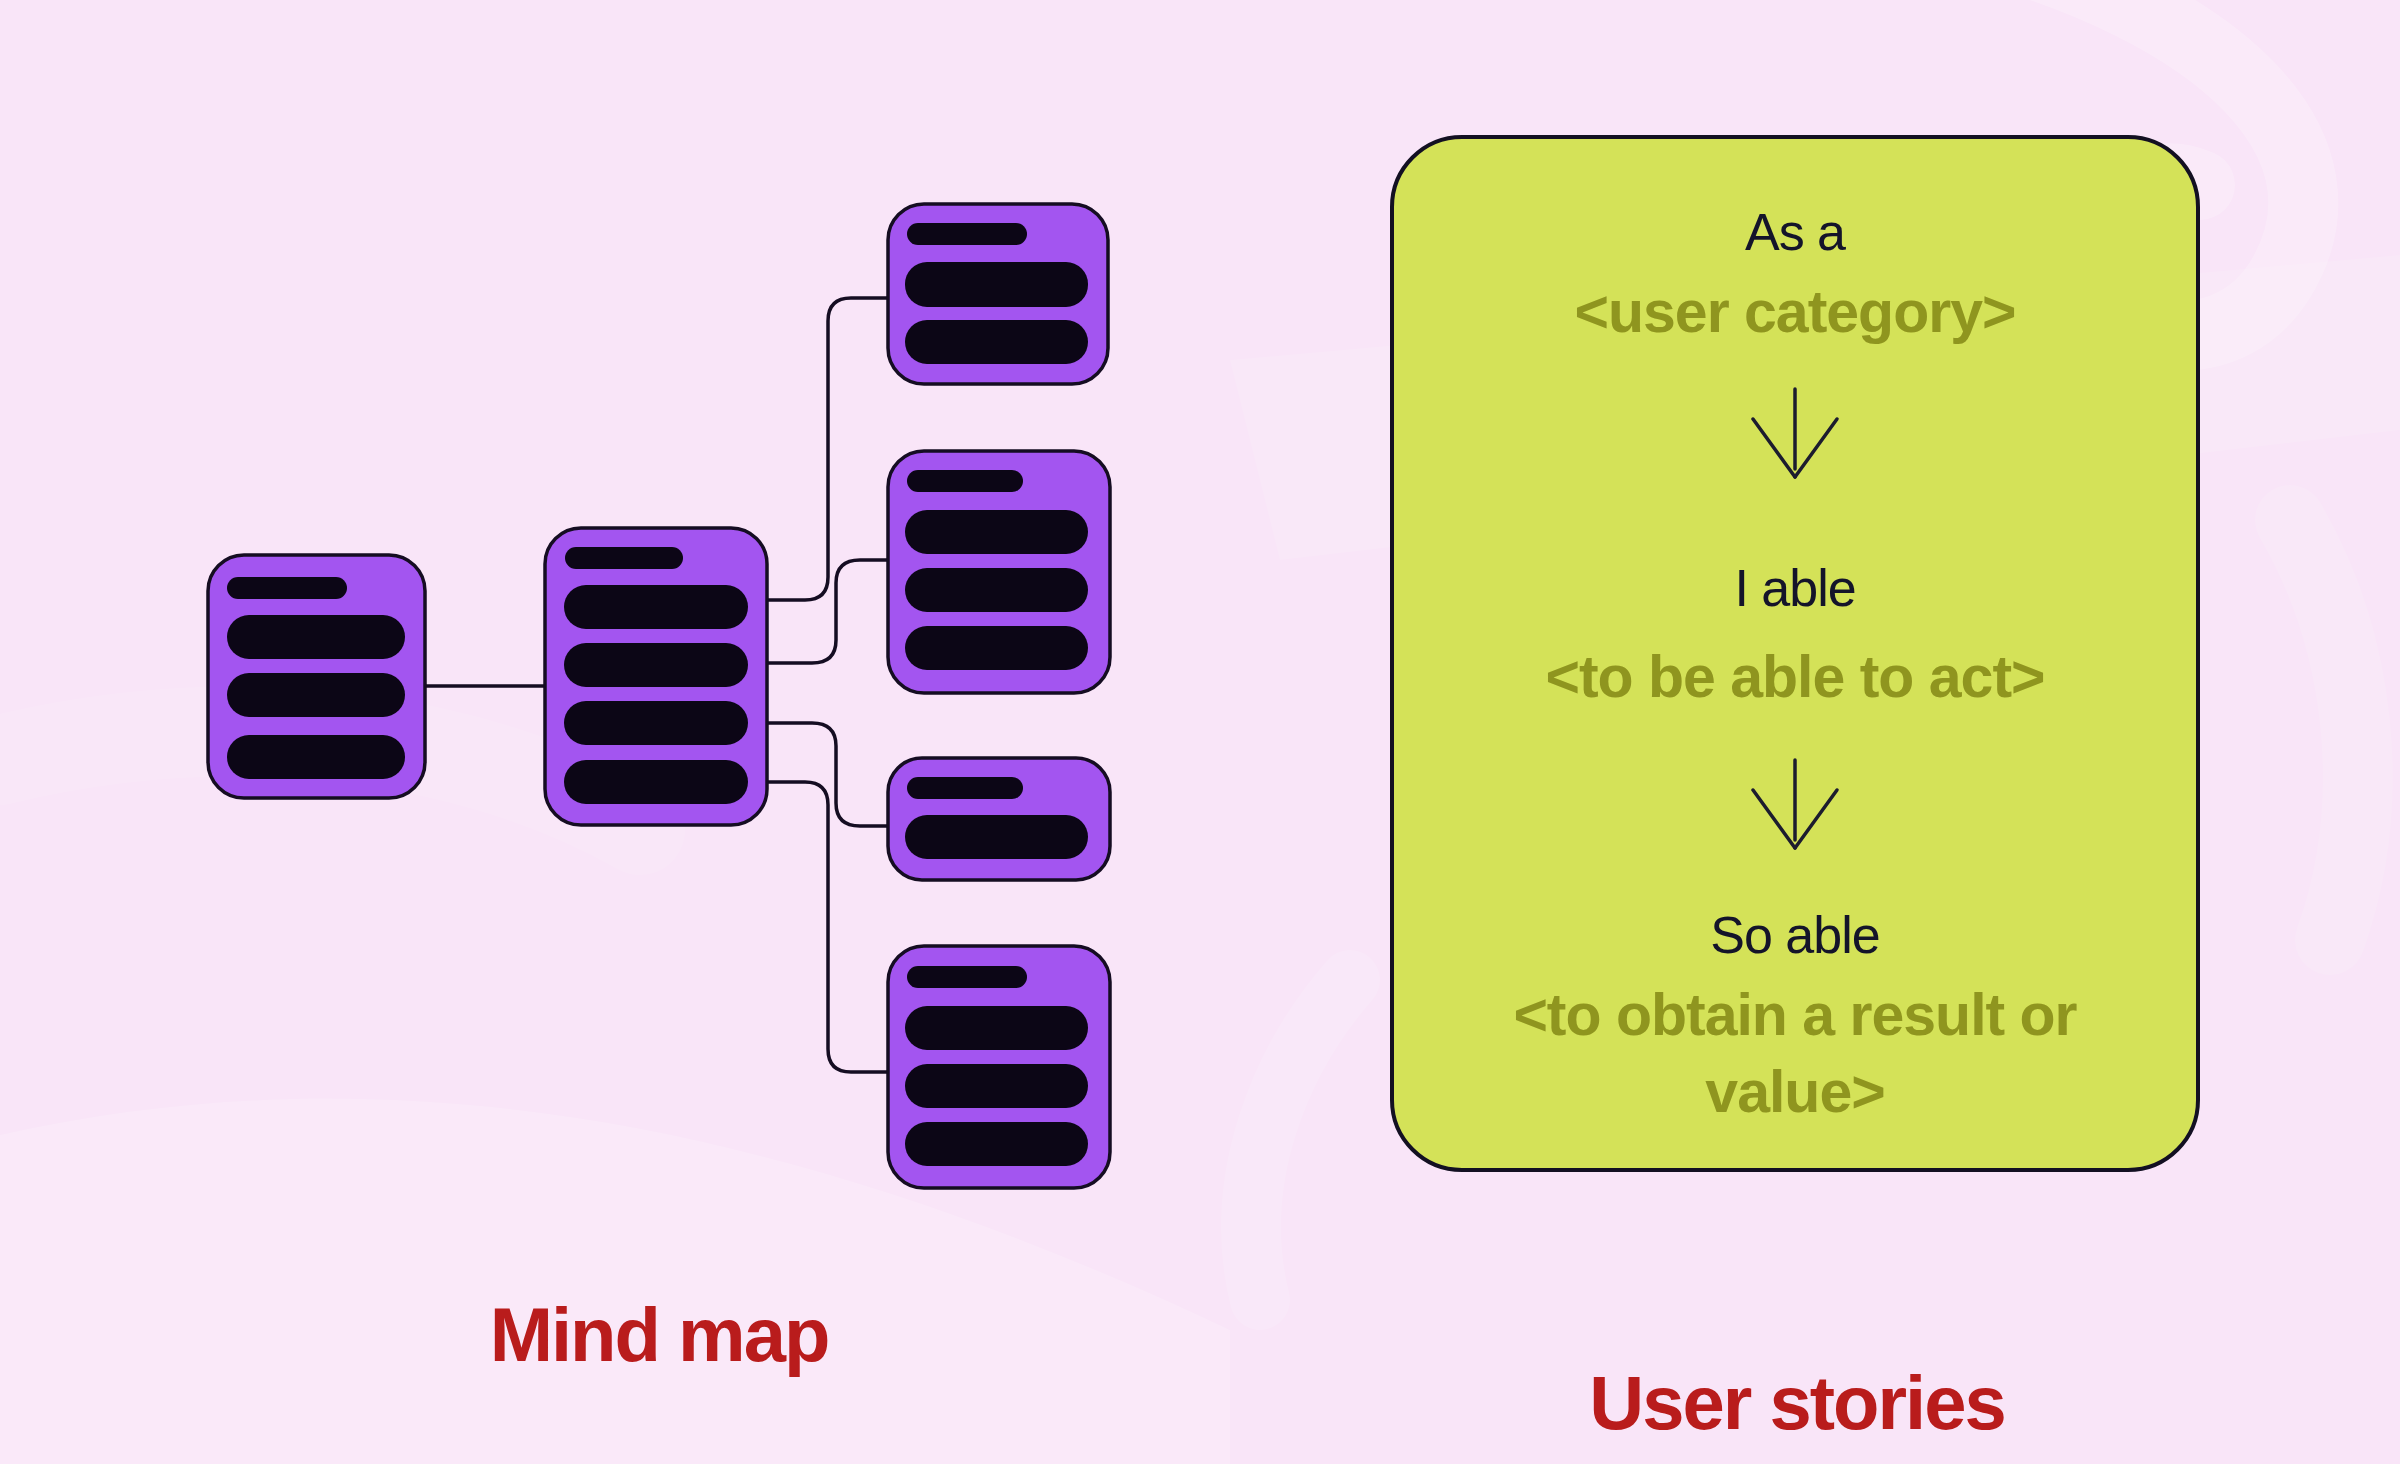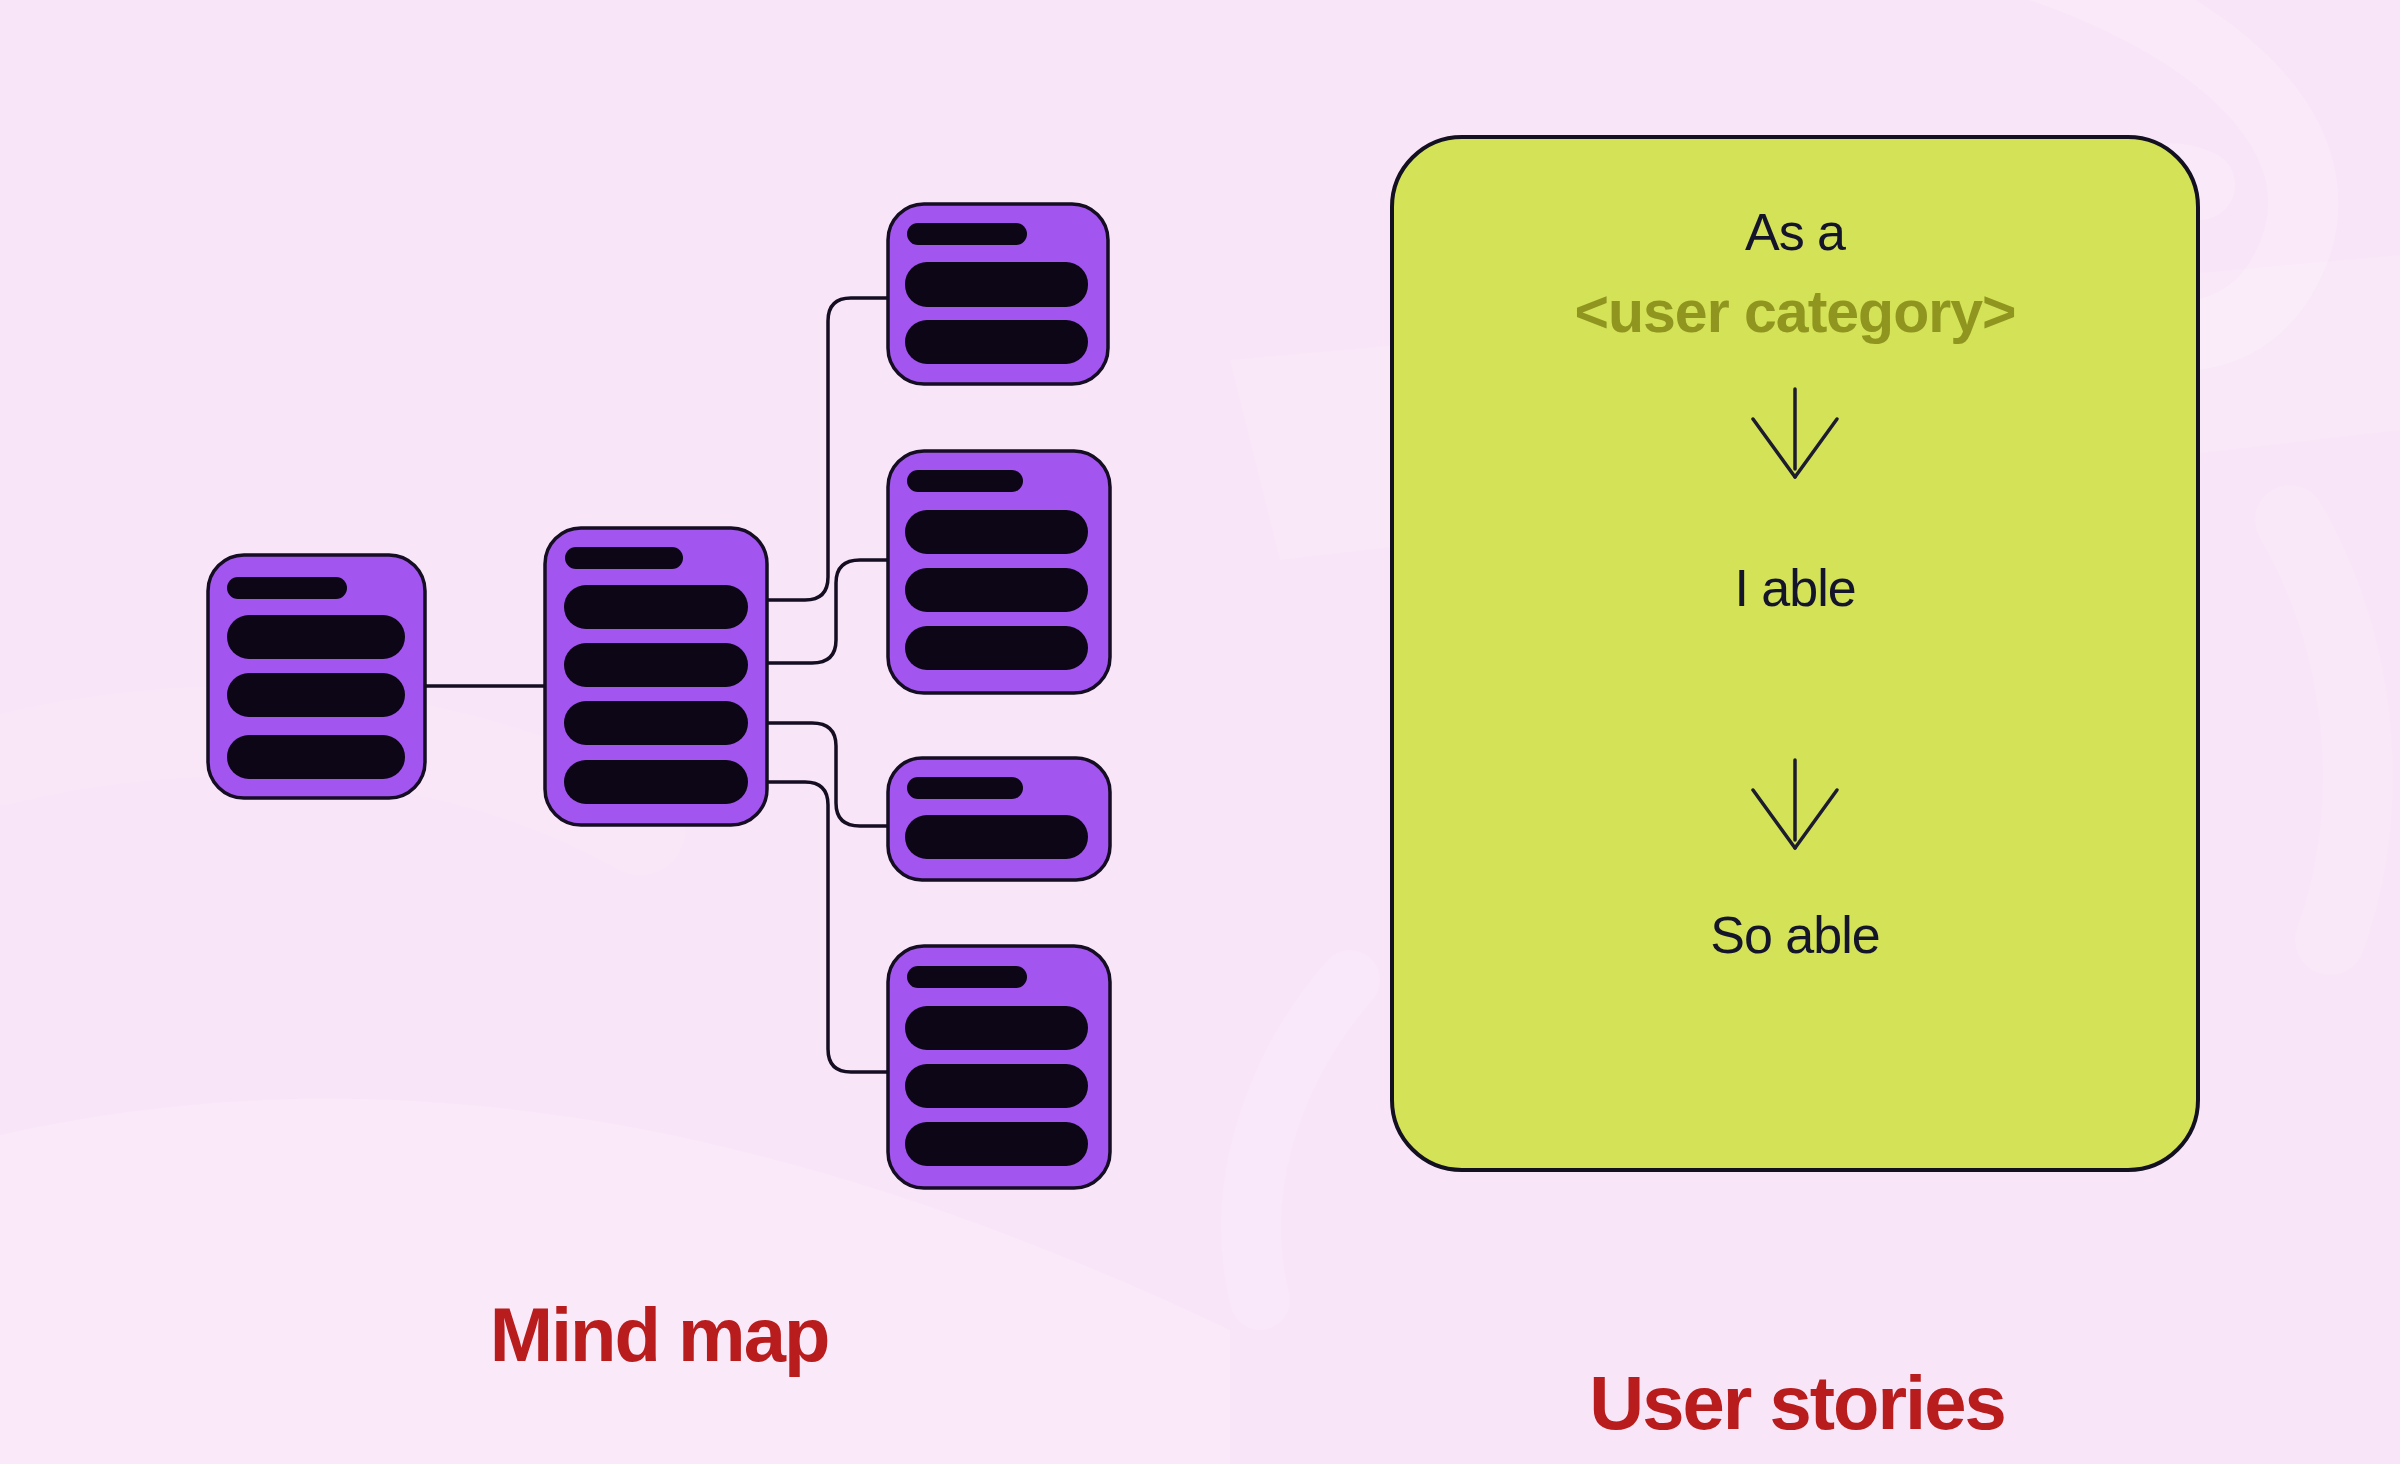--- a/index.html
+++ b/index.html
@@ -120,27 +120,29 @@
   <div class="cline placeholder" style="left:1795px;top:312px">&lt;user category&gt;</div>
 
   <svg class="arrow" style="left:1795px;top:387px" width="120" height="100" viewBox="0 0 120 100">
     <path class="arrowline" d="M60 2 V82"></path>
     <path class="arrowline" d="M18 32 L60 90"></path>
     <path class="arrowline" d="M102 32 L60 90"></path>
   </svg>
 
   <div class="cline step-title" style="left:1795px;top:588px">I able</div>
 
+  <div class="cline placeholder" style="left:1795px;top:677px">&lt;to be able to act&gt;</div>
 
   <svg class="arrow" style="left:1795px;top:758px" width="120" height="100" viewBox="0 0 120 100">
     <path class="arrowline" d="M60 2 V82"></path>
     <path class="arrowline" d="M18 32 L60 90"></path>
     <path class="arrowline" d="M102 32 L60 90"></path>
   </svg>
 
   <div class="cline step-title" style="left:1795px;top:935px">So able</div>
 
+  <div class="wrapblock placeholder" style="left:1795px;top:1054px">&lt;to obtain a result or value&gt;</div>
 
   <div class="big-label" style="left:659px;top:1334px">Mind map</div>
 
   <div class="big-label" style="left:1797px;top:1402px">User stories</div>
 
 </div>
 
 </body></html>

